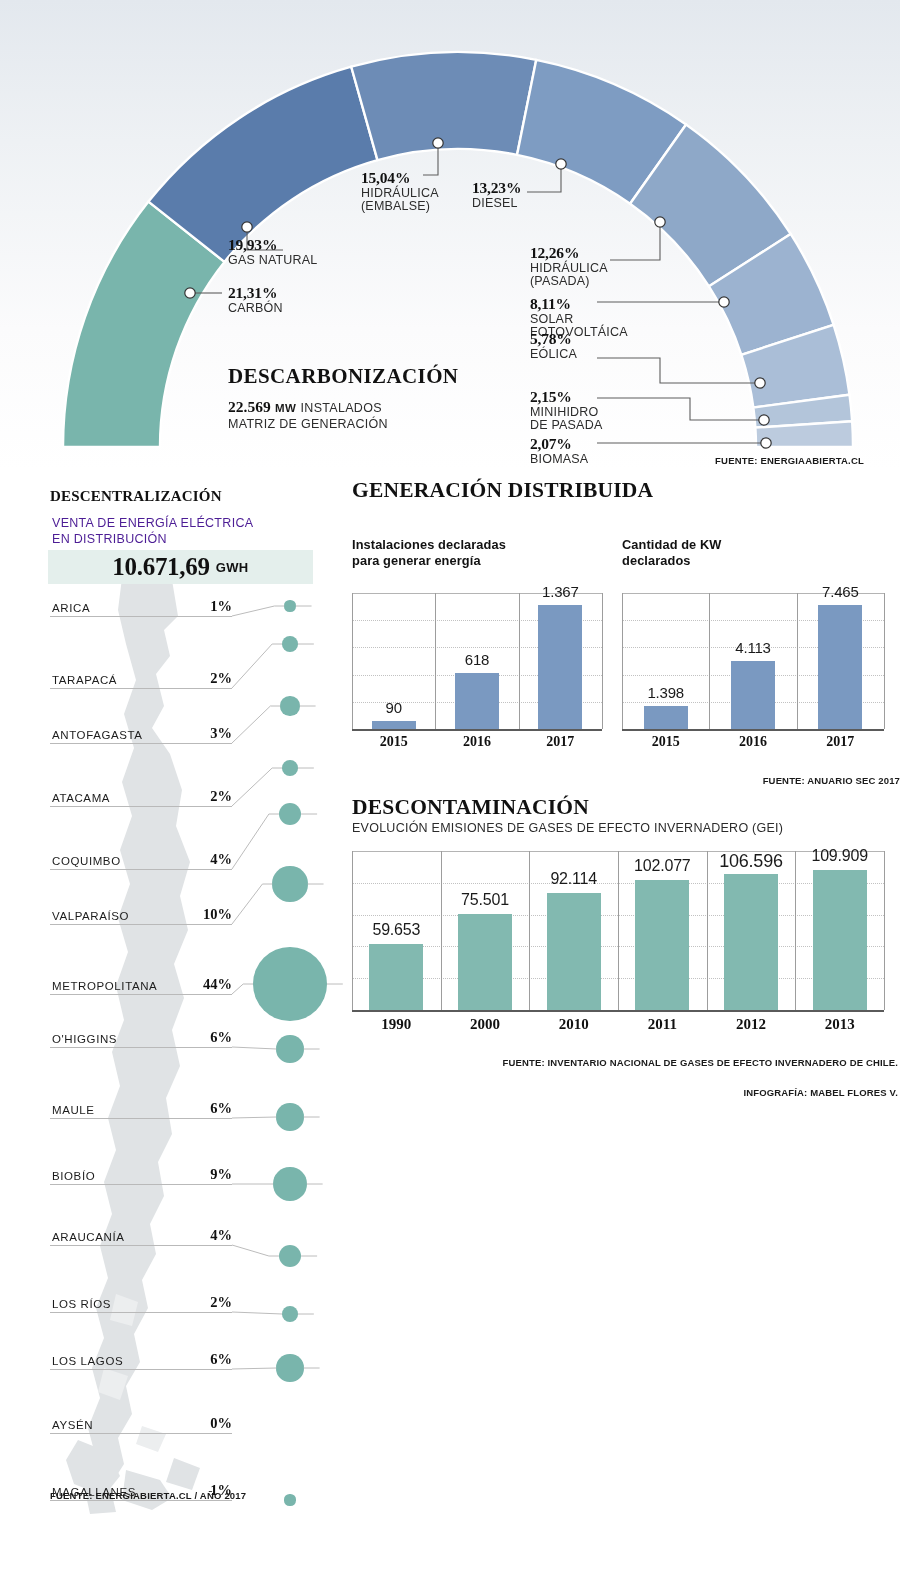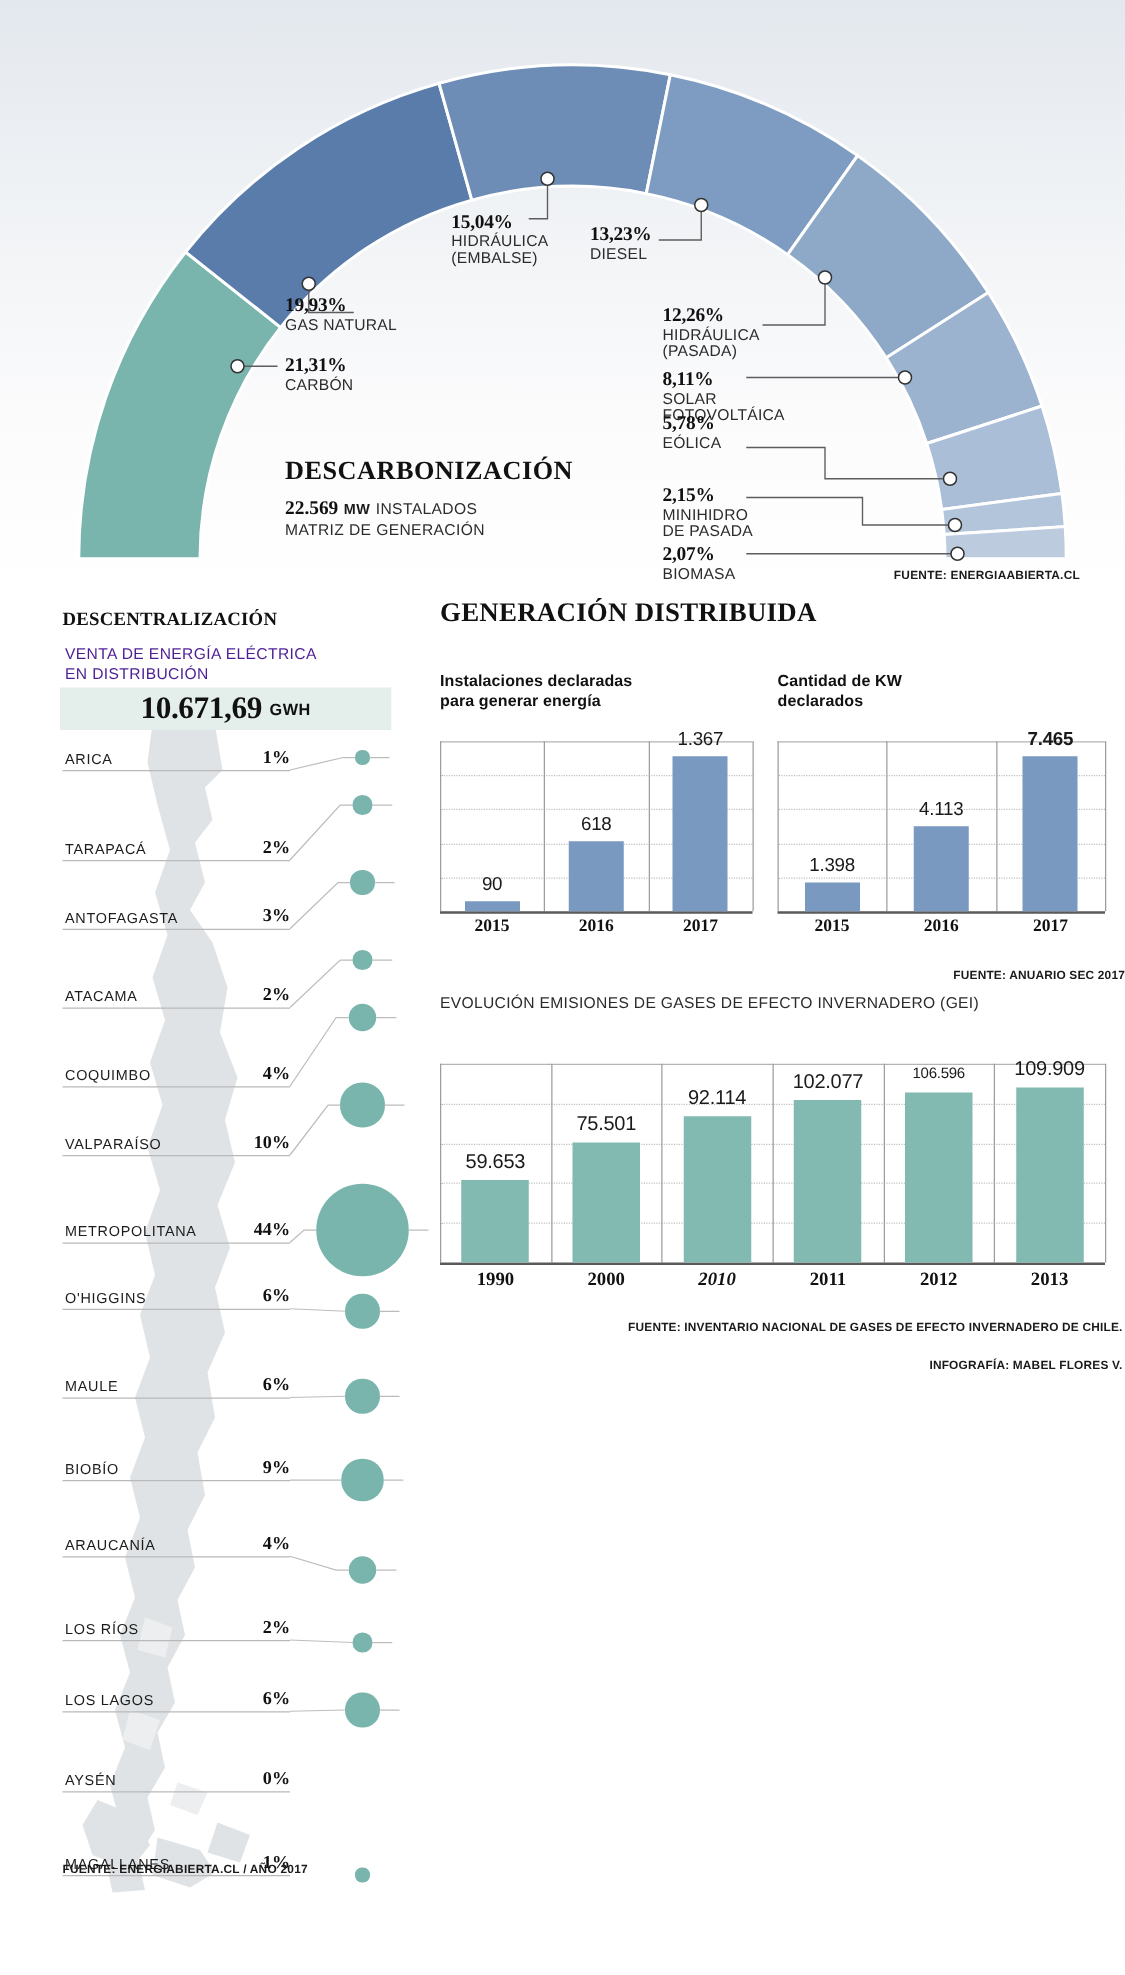--- a/index.html
+++ b/index.html
@@ -449,29 +449,30 @@
             <div class="vsep" style="left: 175px; top: 10px; height: 136px;"></div>
             <div class="vsep" style="left: 262px; top: 10px; height: 136px;"></div>
             <div class="axis" style="width: 262px; top: 146px;"></div>
             <div class="bar" style="width: 44px; left: 21.6667px; height: 23.1863px; bottom: 24px; background: rgb(122, 153, 193);"></div>
             <div class="bval" style="left: 0px; width: 87.3333px; top: 100.814px; font-size: 15px;">1.398</div>
             <div class="bcat" style="left: 0px; width: 87.3333px; top: 151px; font-size: 14px;">2015</div>
             <div class="bar" style="width: 44px; left: 109px; height: 68.2156px; bottom: 24px; background: rgb(122, 153, 193);"></div>
             <div class="bval" style="left: 87.3333px; width: 87.3333px; top: 55.7844px; font-size: 15px;">4.113</div>
             <div class="bcat" style="left: 87.3333px; width: 87.3333px; top: 151px; font-size: 14px;">2016</div>
             <div class="bar" style="width: 44px; left: 196.333px; height: 123.81px; bottom: 24px; background: rgb(122, 153, 193);"></div>
-            <div class="bval" style="left: 174.667px; width: 87.3333px; top: 0.190244px; font-size: 15px; font-weight: bold;">7.465</div>
+            <div class="bval" style="left: 174.667px; width: 87.3333px; top: 0.190244px; font-size: 15px;">7.465</div>
             <div class="bcat" style="left: 174.667px; width: 87.3333px; top: 151px; font-size: 14px;">2017</div>
           </div>
       </div>
 
       <div class="src-sec" style="right:0px; top:238px;">FUENTE: ANUARIO SEC 2017</div>
     </div>
 
     <div style="position:relative; margin-top:8px;">
+      <div class="sec-title">DESCONTAMINACIÓN</div>
       <div class="sec-sub">EVOLUCIÓN EMISIONES DE GASES DE EFECTO INVERNADERO (GEI)</div>
       <div class="plot" id="plot-gei" style="left:0px; top:44px; width:532px; height:197px;">
           <div class="gline" style="width: 532px; top: 43.8px;"></div>
           <div class="gline" style="width: 532px; top: 75.6px;"></div>
           <div class="gline" style="width: 532px; top: 107.4px;"></div>
           <div class="gline" style="width: 532px; top: 139.2px;"></div>
           <div class="gline" style="width: 532px; top: 12px; border-top: 1px solid rgb(180, 180, 180);"></div>
           <div class="vsep" style="left: 0px; top: 12px; height: 159px;"></div>
           <div class="vsep" style="left: 89px; top: 12px; height: 159px;"></div>
           <div class="vsep" style="left: 177px; top: 12px; height: 159px;"></div>
@@ -481,26 +482,26 @@
           <div class="vsep" style="left: 532px; top: 12px; height: 159px;"></div>
           <div class="axis" style="width: 532px; top: 171px;"></div>
           <div class="bar green" style="width: 54px; left: 17.3333px; height: 65.5169px; bottom: 26px; background: rgb(130, 185, 176);"></div>
           <div class="bval" style="left: 0px; width: 88.6667px; top: 82.4831px; font-size: 16px;">59.653</div>
           <div class="bcat" style="left: 0px; width: 88.6667px; top: 177px; font-size: 15px;">1990</div>
           <div class="bar green" style="width: 54px; left: 106px; height: 96.0373px; bottom: 26px; background: rgb(130, 185, 176);"></div>
           <div class="bval" style="left: 88.6667px; width: 88.6667px; top: 51.9627px; font-size: 16px;">75.501</div>
           <div class="bcat" style="left: 88.6667px; width: 88.6667px; top: 177px; font-size: 15px;">2000</div>
           <div class="bar green" style="width: 54px; left: 194.667px; height: 117.169px; bottom: 26px; background: rgb(130, 185, 176);"></div>
           <div class="bval" style="left: 177.333px; width: 88.6667px; top: 30.831px; font-size: 16px;">92.114</div>
-          <div class="bcat" style="left: 177.333px; width: 88.6667px; top: 177px; font-size: 15px; font-style: italic;">2010</div>
+          <div class="bcat" style="left: 177.333px; width: 88.6667px; top: 177px; font-size: 15px;">2010</div>
           <div class="bar green" style="width: 54px; left: 283.333px; height: 129.842px; bottom: 26px; background: rgb(130, 185, 176);"></div>
           <div class="bval" style="left: 266px; width: 88.6667px; top: 18.1581px; font-size: 16px;">102.077</div>
           <div class="bcat" style="left: 266px; width: 88.6667px; top: 177px; font-size: 15px;">2011</div>
           <div class="bar green" style="width: 54px; left: 372px; height: 135.59px; bottom: 26px; background: rgb(130, 185, 176);"></div>
-          <div class="bval" style="left: 354.667px; width: 88.6667px; top: 12.4099px; font-size: 12px;">106.596</div>
+          <div class="bval" style="left: 354.667px; width: 88.6667px; top: 12.4099px; font-size: 18px;">106.596</div>
           <div class="bcat" style="left: 354.667px; width: 88.6667px; top: 177px; font-size: 15px;">2012</div>
           <div class="bar green" style="width: 54px; left: 460.667px; height: 139.804px; bottom: 26px; background: rgb(130, 185, 176);"></div>
           <div class="bval" style="left: 443.333px; width: 88.6667px; top: 8.19575px; font-size: 16px;">109.909</div>
           <div class="bcat" style="left: 443.333px; width: 88.6667px; top: 177px; font-size: 15px;">2013</div>
         </div>
       <div class="src-sec" style="right:2px; top:262px;">FUENTE: INVENTARIO NACIONAL DE GASES DE EFECTO INVERNADERO DE CHILE.</div>
       <div class="src-sec" style="right:2px; top:292px;">INFOGRAFÍA: MABEL FLORES V.</div>
     </div>
 
   </div>

